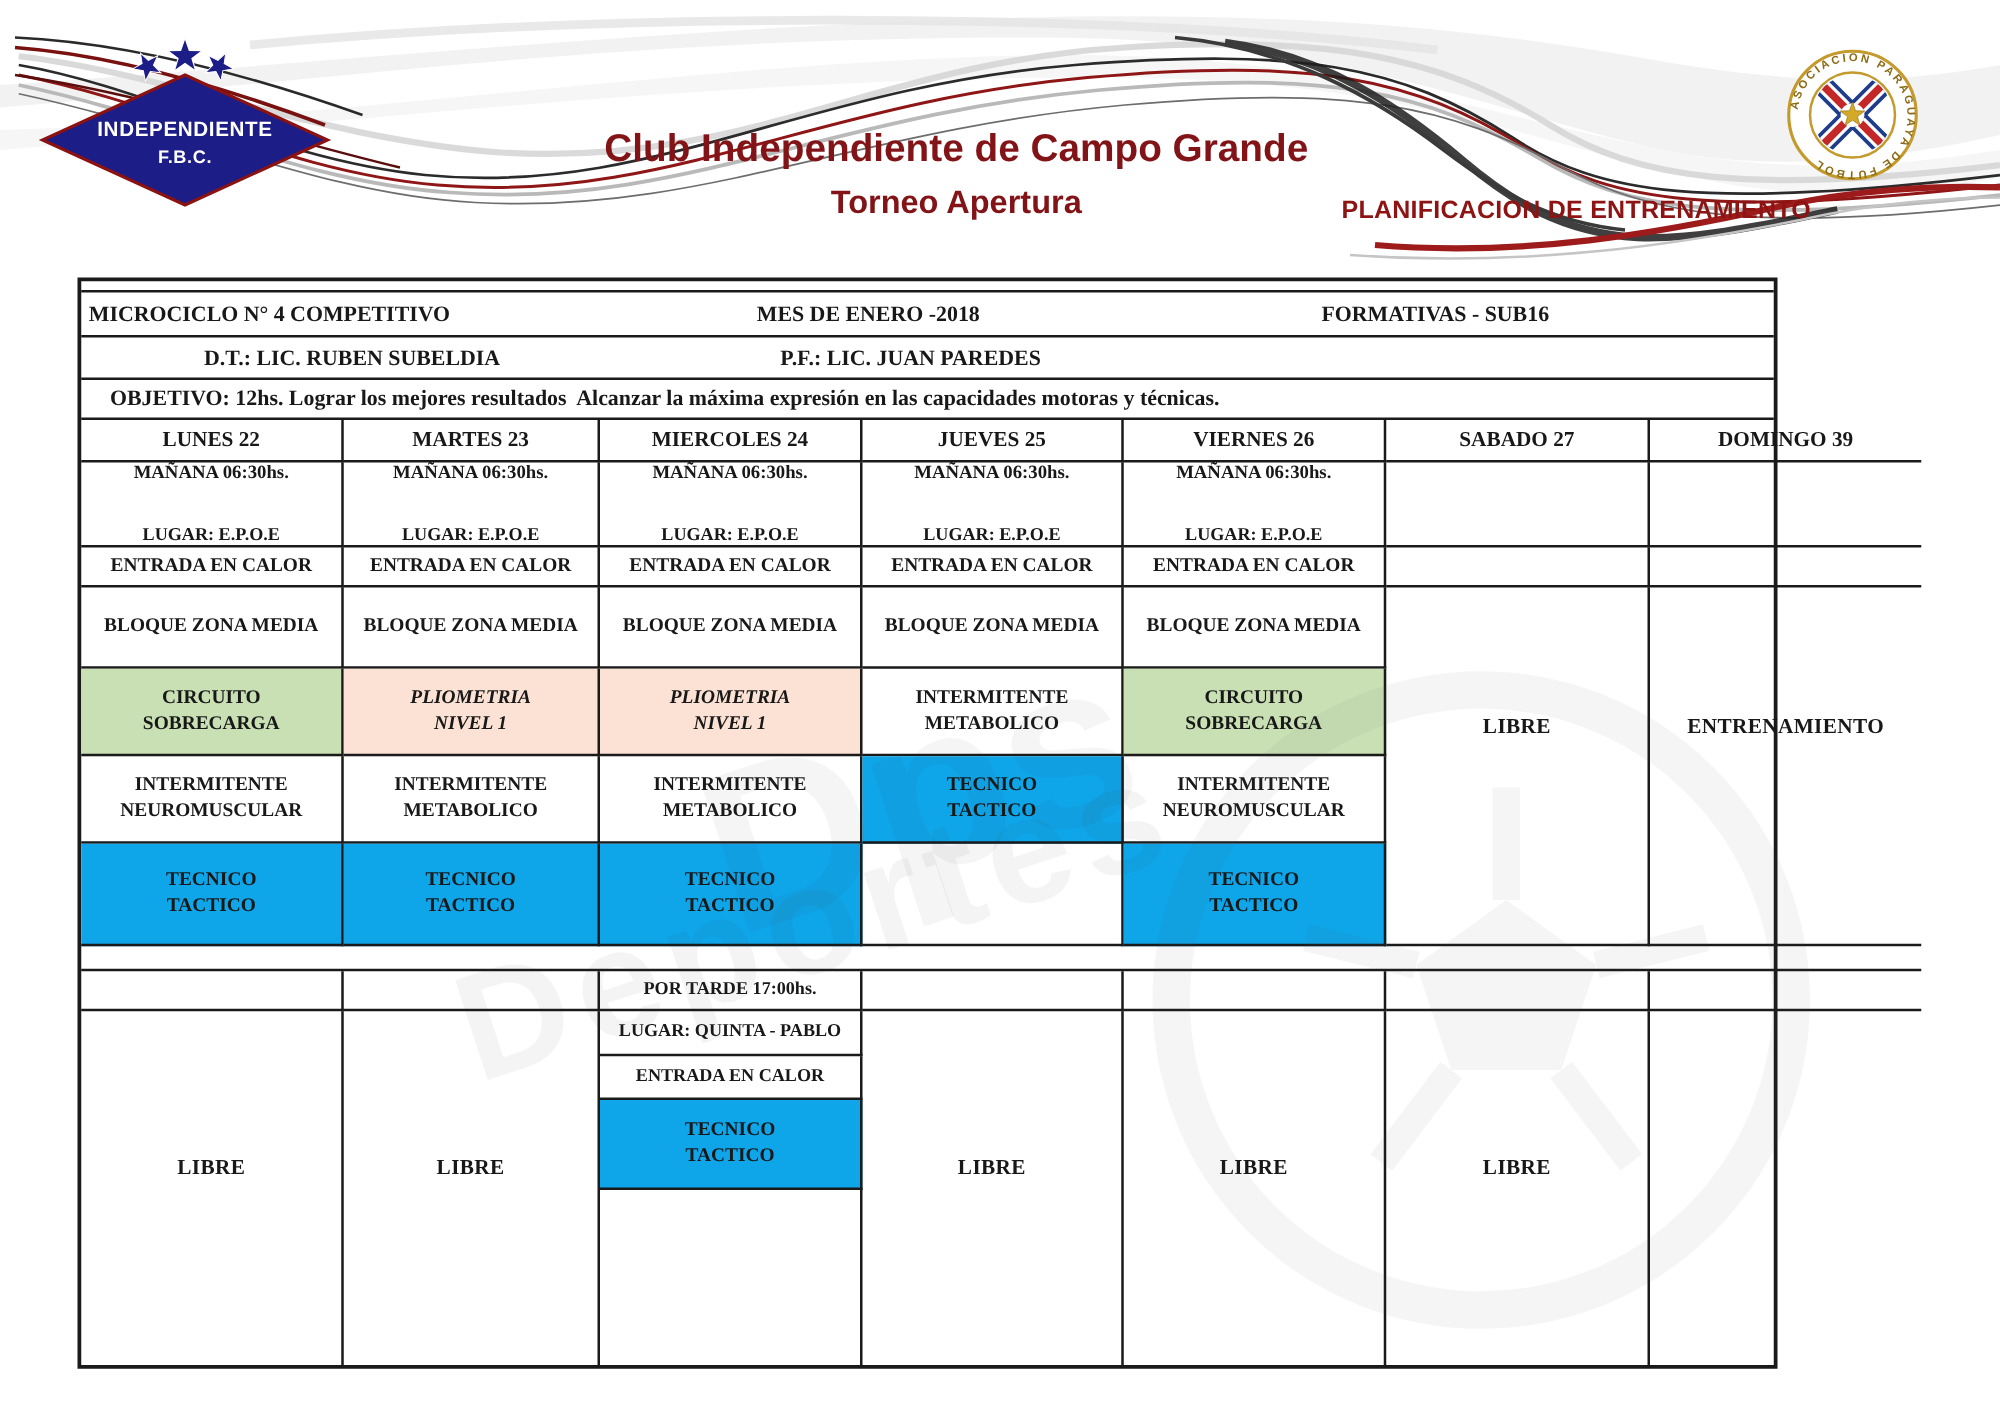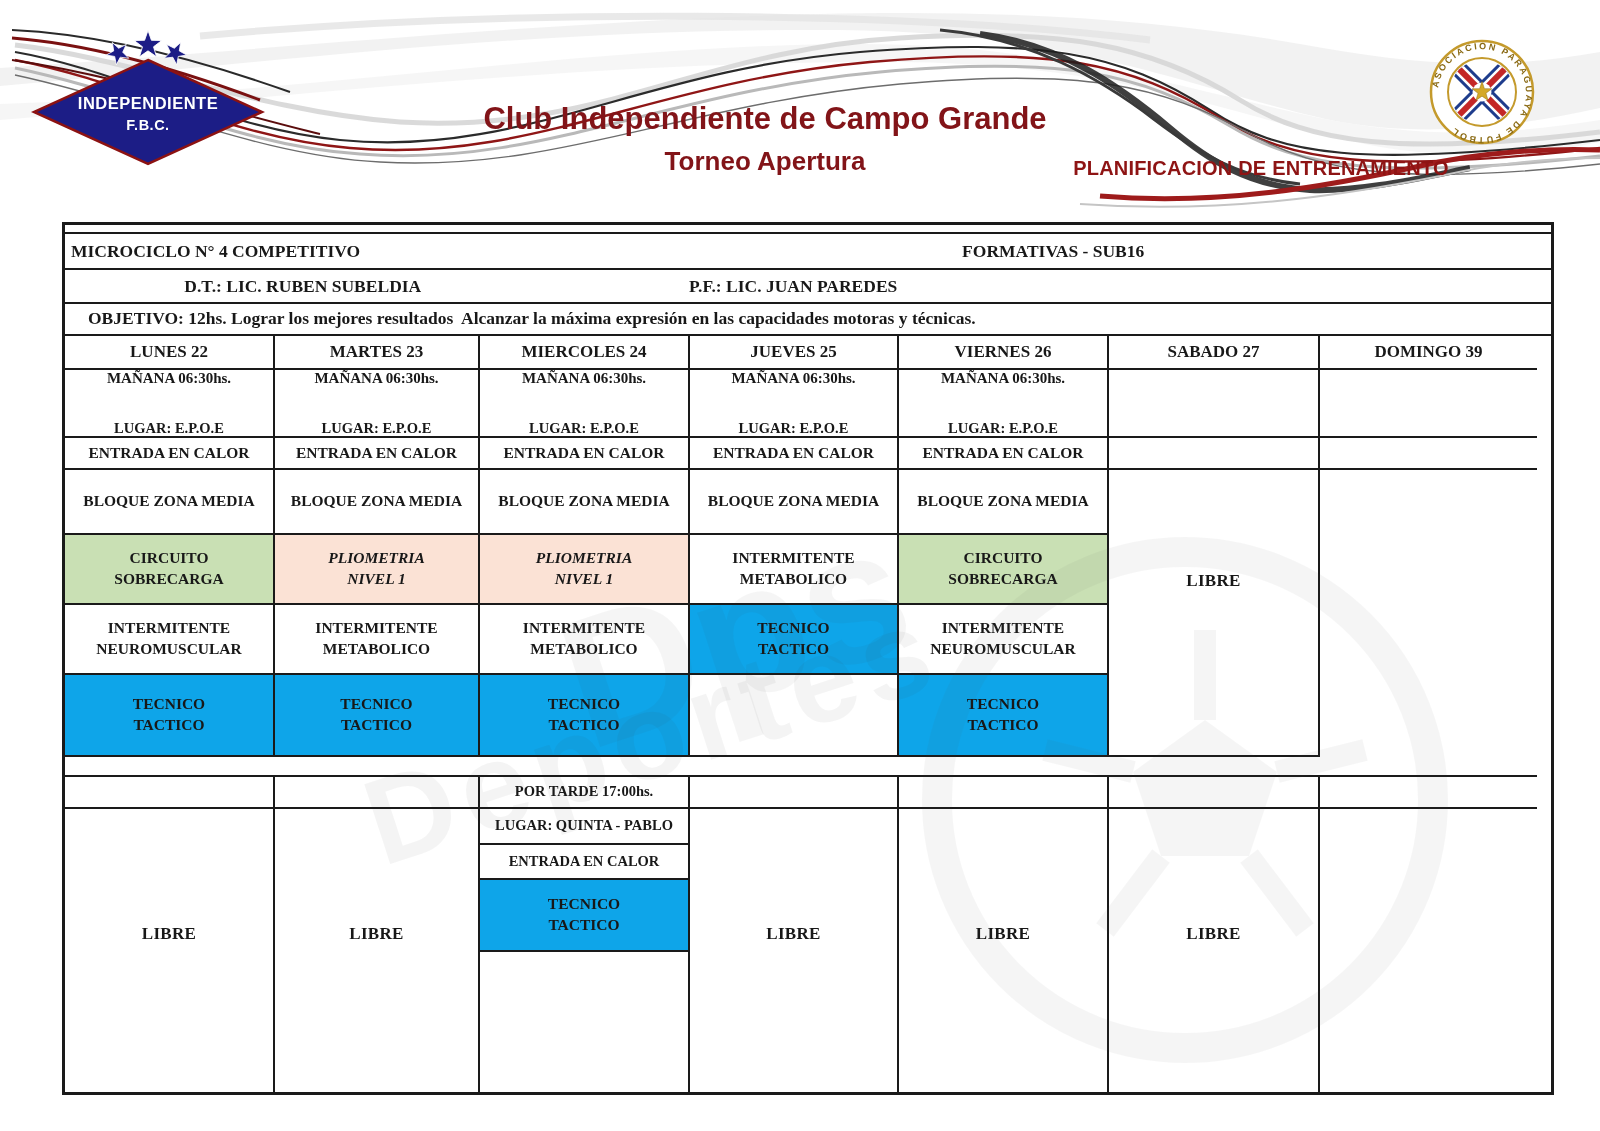--- a/index.html
+++ b/index.html
@@ -13,21 +13,21 @@
   .title{position:absolute;top:101px;left:765px;transform:translateX(-50%);
          font-family:"Liberation Sans",sans-serif;font-weight:bold;font-size:31px;
          color:#821418;white-space:nowrap;}
   .subtitle{position:absolute;top:146px;left:765px;transform:translateX(-50%);
          font-family:"Liberation Sans",sans-serif;font-weight:bold;font-size:26px;
          color:#821418;white-space:nowrap;}
   .plan-title{position:absolute;top:157px;left:1261px;transform:translateX(-50%);
          font-family:"Liberation Sans",sans-serif;font-weight:bold;font-size:20px;
          color:#8e1414;white-space:nowrap;letter-spacing:.2px;}
   
-  .sheet{position:absolute;left:62px;top:222px;width:1492px;border:3px solid #1a1a1a;
+  .sheet{position:absolute;left:62px;top:222px;width:1360px;border:3px solid #1a1a1a;
          background:#fff;box-sizing:border-box;z-index:1;}
   .r-thin{height:9px;border-bottom:2px solid #1a1a1a;box-sizing:border-box;}
   .r-meta{display:flex;align-items:center;border-bottom:2px solid #1a1a1a;
           box-sizing:border-box;font-weight:bold;font-size:17.5px;}
   .r-meta1{height:36px;}
   .r-meta2{height:34px;}
   .m1a{width:33%;text-align:left;padding-left:6px;box-sizing:border-box;}
   .m1b{width:27%;text-align:center;}
   .m1c{flex:1;text-align:center;}
   .m2a{width:32%;text-align:center;}
@@ -134,20 +134,21 @@
     <div class="title">Club Independiente de Campo Grande</div>
     <div class="subtitle">Torneo Apertura</div>
     <div class="plan-title">PLANIFICACION DE ENTRENAMIENTO</div>
   </div>
 
   <div class="sheet">
     <div class="r-thin"></div>
 
     <div class="r-meta r-meta1">
       <div class="m1a">MICROCICLO N° 4  COMPETITIVO</div>
+      <div class="m1b">MES DE ENERO -2018</div>
       <div class="m1c">FORMATIVAS - SUB16</div>
     </div>
 
     <div class="r-meta r-meta2">
       <div class="m2a">D.T.: LIC. RUBEN SUBELDIA</div>
       <div class="m2b">P.F.: LIC. JUAN PAREDES</div>
     </div>
 
     <div class="r-obj">OBJETIVO: 12hs. Lograr los mejores resultados  Alcanzar la máxima expresión en las capacidades motoras y técnicas.</div>
 
@@ -191,20 +192,21 @@
       <div class="c" style="grid-area:3/5">ENTRADA EN CALOR</div>
       <div class="c" style="grid-area:3/6"></div>
       <div class="c nr" style="grid-area:3/7"></div>
 
       <div class="c" style="grid-area:4/1">BLOQUE ZONA MEDIA</div>
       <div class="c" style="grid-area:4/2">BLOQUE ZONA MEDIA</div>
       <div class="c" style="grid-area:4/3">BLOQUE ZONA MEDIA</div>
       <div class="c" style="grid-area:4/4">BLOQUE ZONA MEDIA</div>
       <div class="c" style="grid-area:4/5">BLOQUE ZONA MEDIA</div>
       <div class="c big shift-up" style="grid-area:4/6/8/7">LIBRE</div>
+      <div class="c big shift-up nr" style="grid-area:4/7/8/8">ENTRENAMIENTO</div>
 
       <div class="c green" style="grid-area:5/1">CIRCUITO
 SOBRECARGA</div>
       <div class="c peach" style="grid-area:5/2">PLIOMETRIA
 NIVEL 1</div>
       <div class="c peach" style="grid-area:5/3">PLIOMETRIA
 NIVEL 1</div>
       <div class="c" style="grid-area:5/4">INTERMITENTE
 METABOLICO</div>
       <div class="c green" style="grid-area:5/5">CIRCUITO

